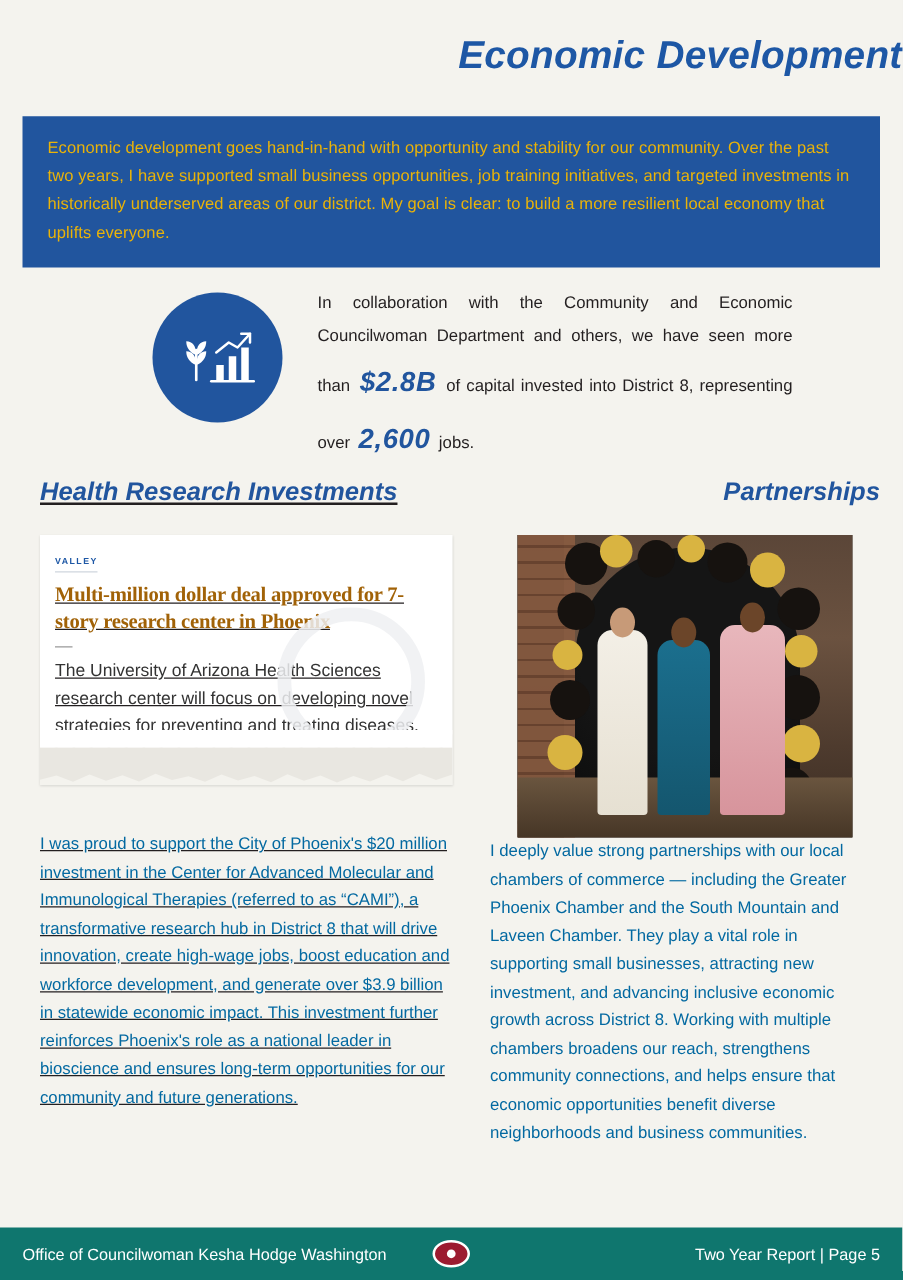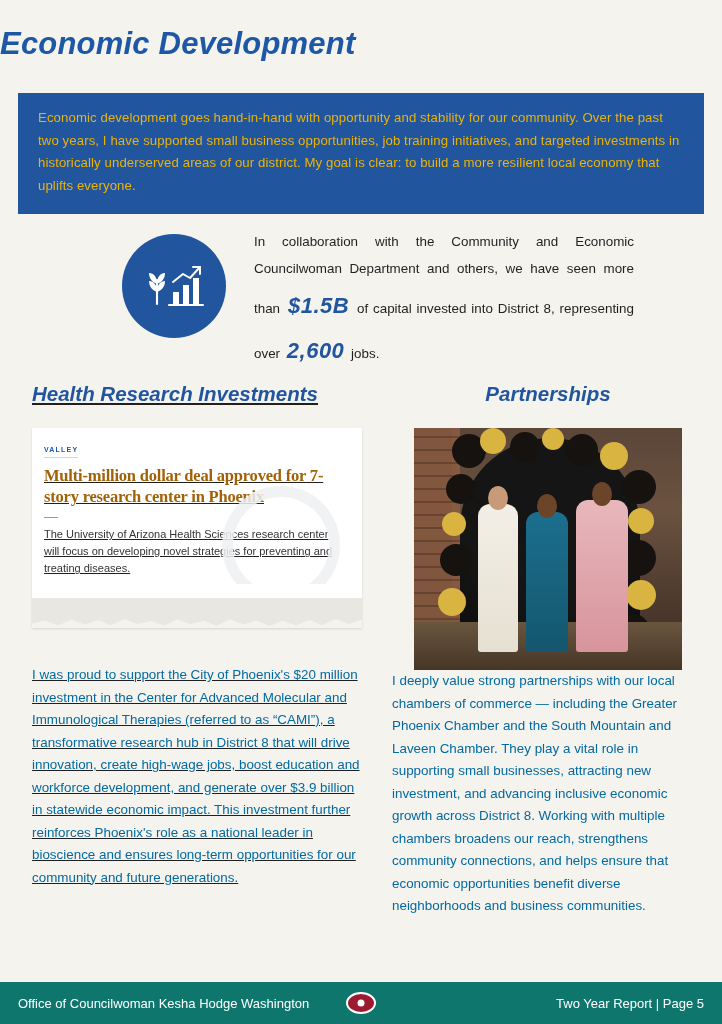--- a/index.html
+++ b/index.html
@@ -17,28 +17,29 @@
   }
   .page {
     width: 722px;
     height: 1024px;
     position: relative;
     background: #f4f3ee;
   }
 
   
   .page-title {
-    text-align: left;
+    text-align: right;
     font-size: 31px;
     font-weight: bold;
     font-style: italic;
     color: #1d57a5;
     letter-spacing: 0.2px;
     padding-top: 26px;
     margin: 0;
+    padding-left: 18px;
   }
 
   
   .intro-banner {
     position: absolute;
     left: 18px;
     top: 93px;
     width: 686px;
     background: #21559e;
     color: #eab308;
@@ -105,21 +106,21 @@
     width: 312px;
   }
   .section-head {
     font-size: 20.5px;
     font-weight: bold;
     font-style: italic;
     color: #21559e;
     margin: 0 0 22px 0;
   }
   .section-head.center {
-    text-align: center;
+    text-align: right;
   }
 
   
   .clipping {
     width: 330px;
     background: #ffffff;
     position: relative;
     box-shadow: 0 1px 2px rgba(0,0,0,0.12);
     overflow: hidden;
     padding: 10px 12px 0 12px;
@@ -144,21 +145,21 @@
     color: #a16207;
     margin: 0 0 10px 0;
     letter-spacing: -0.2px;
   }
   .clip-rule {
     width: 14px;
     border-top: 1px solid #999;
     margin-bottom: 8px;
   }
   .clip-sub {
-    font-size: 11px;
+    font-size: 14px;
     line-height: 1.55;
     color: #333;
     margin: 0;
     width: 300px;
   }
   .clip-watermark {
     position: absolute;
     right: 22px;
     top: 58px;
     width: 96px;
@@ -333,21 +334,21 @@
         </g>
         <g stroke="#ffffff" stroke-width="2" fill="none" stroke-linecap="round" stroke-linejoin="round">
           <path d="M30 24 L40 16 L47 20 L57 9"></path>
           <path d="M50 9 H57 V16"></path>
           <path d="M26 47 H60"></path>
         </g>
       </svg>
     </div>
     <div class="stats-text">
       <span>In collaboration with the Community and Economic Councilwoman Department and others, we have seen more than</span>
-      <span class="big-num">$1.5B</span>
+      <span class="big-num">$2.8B</span>
       <span>of capital invested into District 8, representing over</span>
       <span class="big-num">2,600</span>
       <span>jobs.</span>
     </div>
   </div>
 
   <div class="col-left">
     <h2 class="section-head">Health Research Investments</h2>
 
     <div class="clipping">

